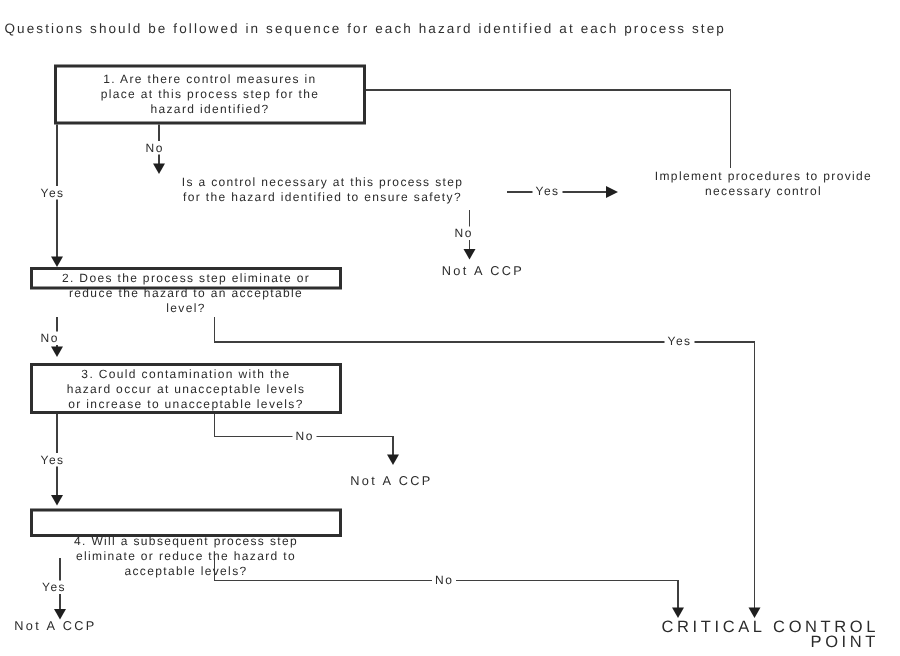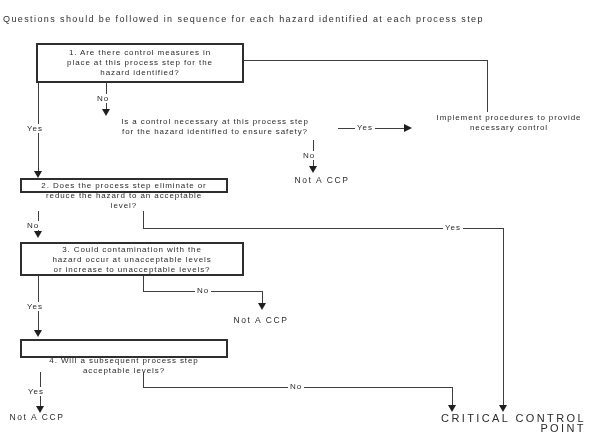--- a/index.html
+++ b/index.html
@@ -55,28 +55,29 @@
     <div class="bl">place at this process step for the</div>
     <div class="bl">hazard identified?</div>
   </div>
 
   <div class="box" style="left:20px; top:178px; width:208px; height:15px; padding-top:1px;">
     <div class="bl">2. Does the process step eliminate or</div>
     <div class="bl">reduce the hazard to an acceptable</div>
     <div class="bl">level?</div>
   </div>
 
-  <div class="box" style="left:20px; top:242px; width:224px; height:34px; padding-top:1px;">
+  <div class="box" style="left:20px; top:242px; width:208px; height:34px; padding-top:1px;">
     <div class="bl">3. Could contamination with the</div>
     <div class="bl">hazard occur at unacceptable levels</div>
     <div class="bl">or increase to unacceptable levels?</div>
   </div>
 
   <div class="box" style="left:20px; top:339px; width:208px; height:16px; padding-top:15px;">
     <div class="bl">4. Will a subsequent process step</div>
+    <div class="bl">eliminate or reduce the hazard to</div>
     <div class="bl">acceptable levels?</div>
   </div>
 
   <div class="ft" style="left:85px; top:117px; width:260px;">
     <div class="fl">Is a control necessary at this process step</div>
     <div class="fl">for the hazard identified to ensure safety?</div>
   </div>
 
   <div class="ft" style="left:413px; top:113px; width:192px;">
     <div class="fl">Implement procedures to provide</div>

